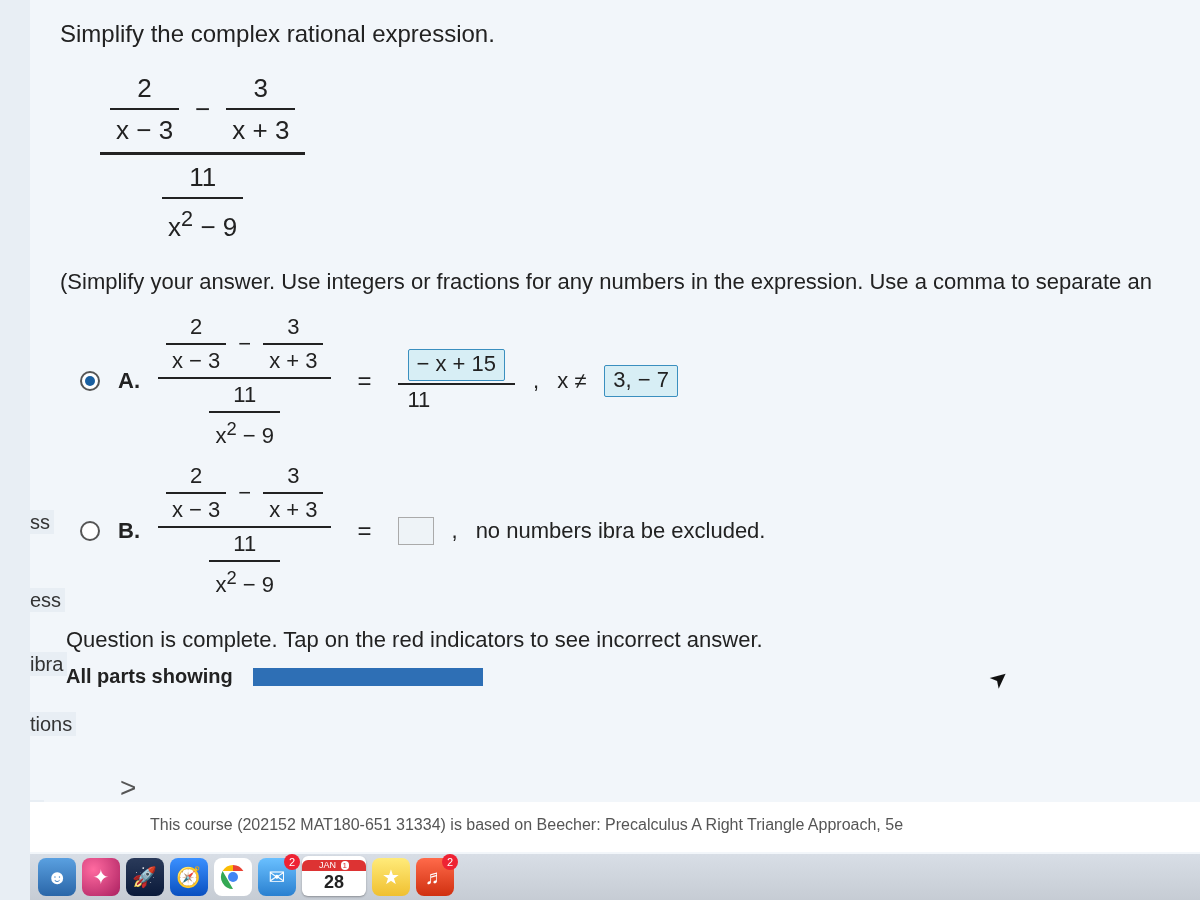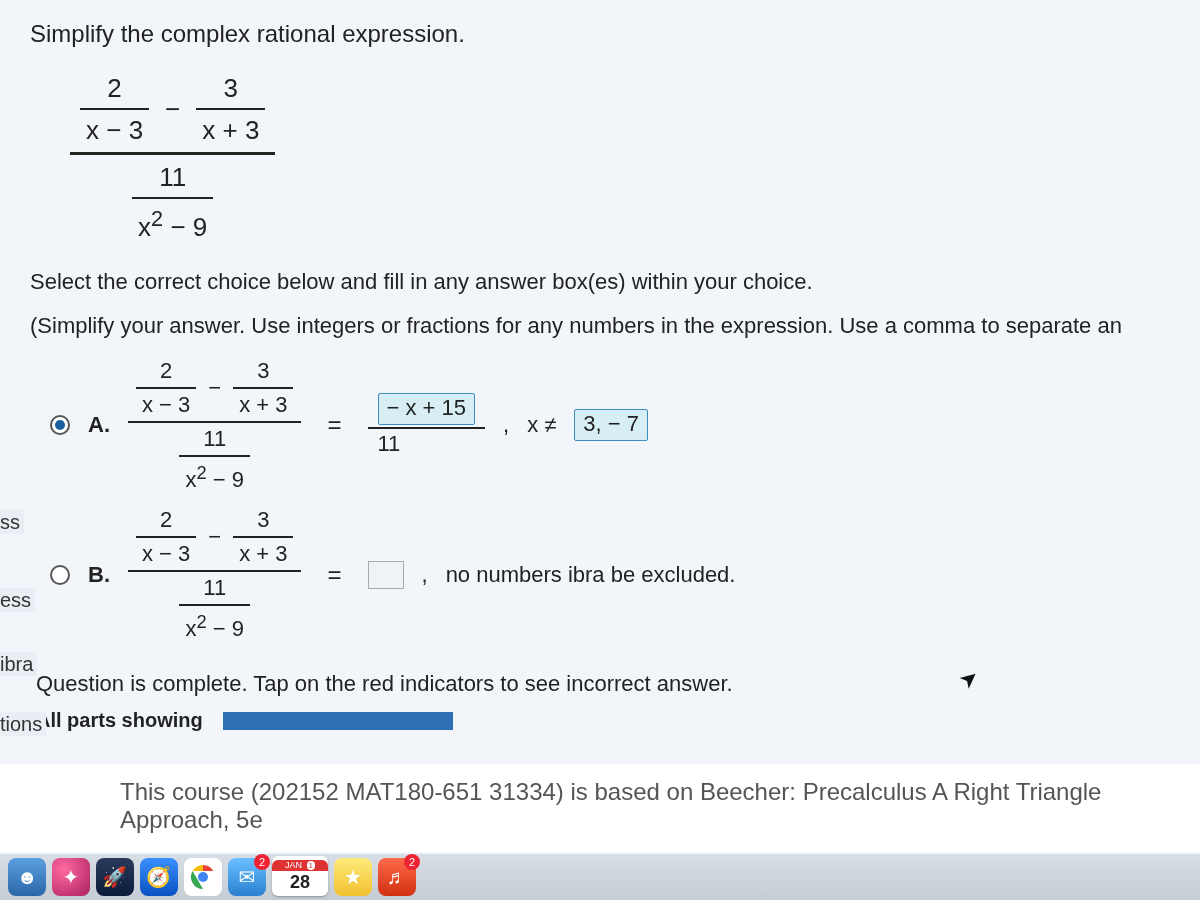--- a/index.html
+++ b/index.html
@@ -11,20 +11,21 @@
     width: 1200px;
     height: 900px;
     overflow: hidden;
     position: relative;
   }
   .sheet {
     background: #f2f6fa;
     padding: 20px 10px 10px 30px;
     min-height: 100%;
     position: relative;
+    margin-left: 30px;
   }
   .prompt {
     font-size: 24px;
     margin-bottom: 18px;
   }
   .bigexpr {
     margin: 4px 0 18px 40px;
   }
   .frac {
     display: inline-block;
@@ -107,42 +108,42 @@
   }
   .partslabel { font-size: 20px; font-weight: bold; }
   .progress {
     width: 230px; height: 18px; background: #ccd6df; position:relative;
   }
   .progress .fill { position:absolute; left:0; top:0; bottom:0; width:100%; background:#2e6fb5; }
   .bottom {
     position:absolute; left:0; right:0; bottom:48px;
     background:#fff;
     padding: 14px 10px 18px 120px;
-    font-size: 24px;
+    font-size: 16px;
     color:#555;
   }
   .chev {
     position:absolute;
     left: 90px;
     bottom: 96px;
     font-size: 28px; color:#555;
   }
   
   .dock {
     position:absolute; left:0; right:0; bottom:0; height:46px;
     background: linear-gradient(#d8dee6,#c6ccd4);
     display:flex; align-items:flex-end; gap:6px; padding: 0 8px;
   }
   .dicon {
     width:38px; height:38px; border-radius:8px;
     display:flex; align-items:center; justify-content:center;
     font-size:20px; color:#fff; margin-bottom:4px;
   }
   .calendar {
-    width:56px; height:40px; background:#fff; border-radius:6px; position:relative;
+    width:64px; height:40px; background:#fff; border-radius:6px; position:relative;
     display:flex; flex-direction:column; align-items:center; justify-content:center;
     margin-bottom:4px; box-shadow: 0 1px 2px rgba(0,0,0,.3);
   }
   .calendar .mon { font-size:9px; background:#d33; color:#fff; width:100%; text-align:center; border-radius:6px 6px 0 0; line-height:11px;}
   .calendar .day { font-size:18px; color:#222; font-weight:bold; line-height:22px;}
   .badge {
     position:absolute; top:-4px; right:-4px; min-width:16px; height:16px;
     background:#e23; color:#fff; border-radius:8px; font-size:11px;
     display:flex; align-items:center; justify-content:center; padding:0 3px;
   }
@@ -180,21 +181,20 @@
           <span class="num">11</span>
           <span class="bar"></span>
           <span class="den">
             <span>x</span><sup>2</sup><span> − 9</span>
           </span>
         </span>
       </div>
     </div>
   </div>
 
-  <div class="instruct">Select the correct choice below and fill in any answer box(es) within your choice.</div>
   <div class="instruct">(Simplify your answer. Use integers or fractions for any numbers in the expression. Use a comma to separate an</div>
 
   <div class="choice">
     <span class="radio selected"></span>
     <span class="clabel">A.</span>
     <span class="choicefrac">
       <span class="outer">
         <span class="top">
           <span class="frac">
             <span class="num">2</span>

